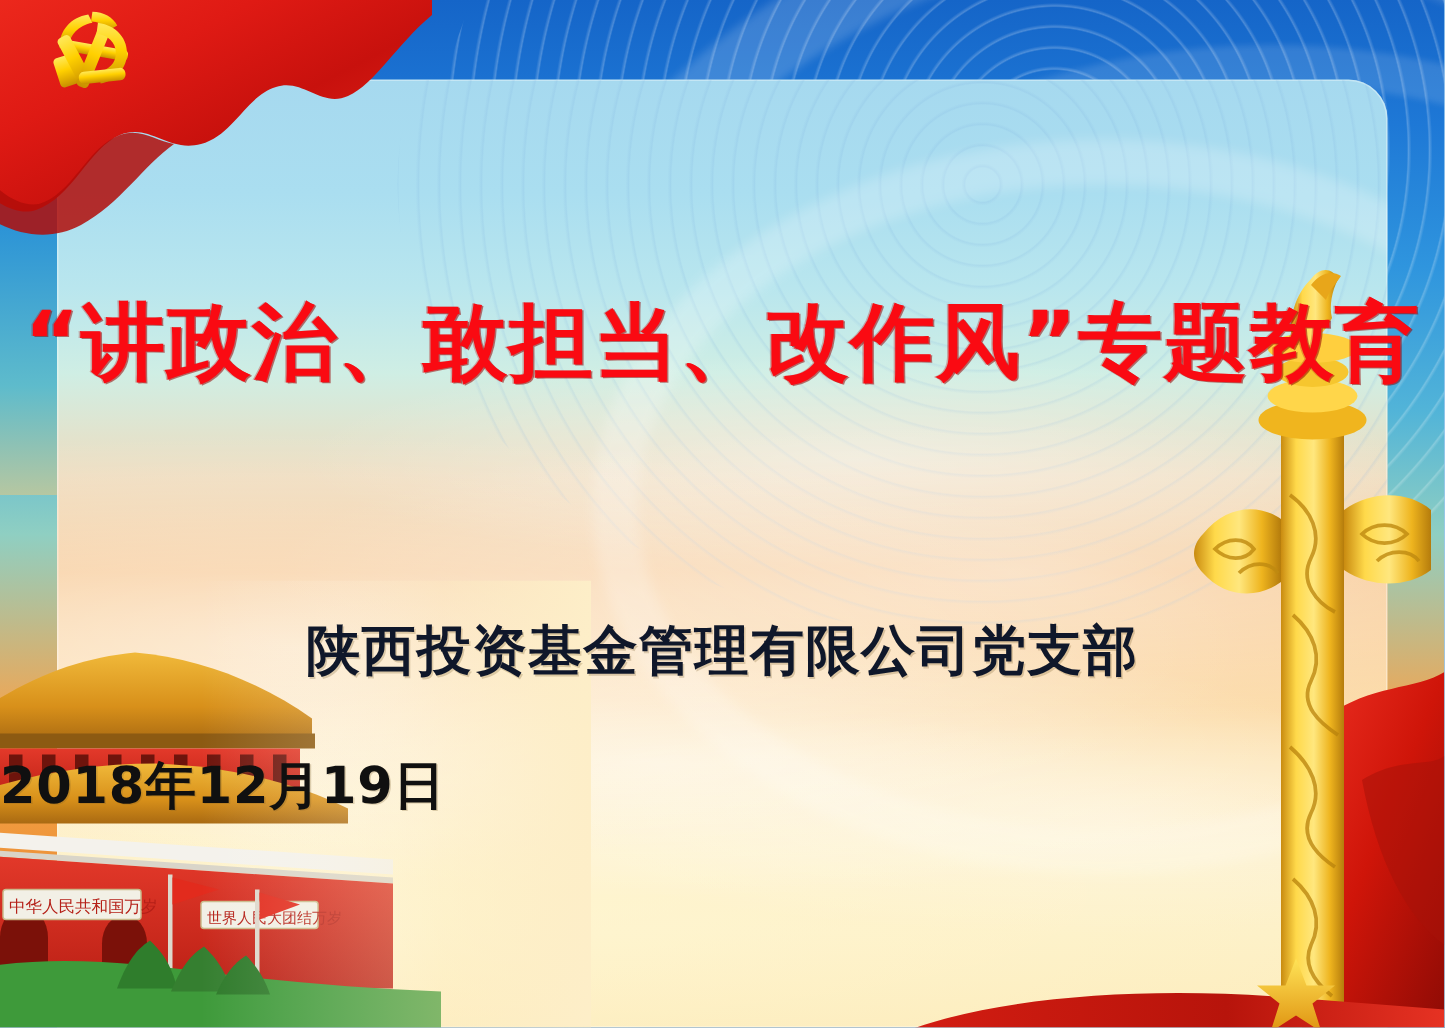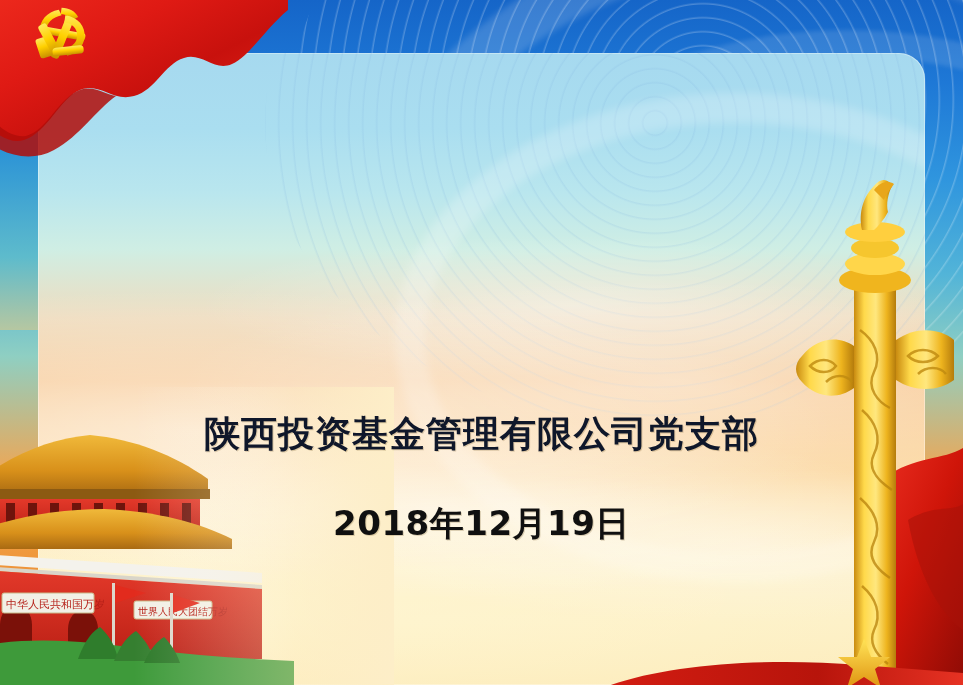--- a/index.html
+++ b/index.html
@@ -219,21 +219,20 @@
     letter-spacing: 1px;
     font-family: "DejaVu Sans", "Liberation Sans", sans-serif;
     text-shadow: 1px 1px 0 rgba(120,90,40,.25);
     white-space: nowrap;
   }
   .date {
     position: absolute;
     left: 0;
     top: 501px;
     width: 963px;
-    text-align: center;
     font-size: 34px;
     font-weight: bold;
     color: #101010;
     letter-spacing: 0.5px;
     font-family: "DejaVu Sans", "Liberation Sans", sans-serif;
     text-shadow: 1px 1px 0 rgba(120,90,40,.25);
     white-space: nowrap;
   }
 </style>
 </head>
@@ -418,18 +417,19 @@
         <stop offset="0%" stop-color="#ffe357"></stop>
         <stop offset="100%" stop-color="#df9310"></stop>
       </linearGradient>
     </defs>
     <path d="M600,90 C660,66 760,58 860,66 L963,74 L963,90 Z" fill="url(#ribG)"></path>
     <g transform="translate(838,40)">
       <polygon points="26,0 33,18 52,18 37,30 43,49 26,38 9,49 15,30 0,18 19,18" fill="url(#starG2)"></polygon>
     </g>
   </svg>
 
+  <div class="title">“讲政治、敢担当、改作风”专题教育</div>
 
   <div class="org">陕西投资基金管理有限公司党支部</div>
 
   <div class="date">2018年12月19日</div>
 
 </div>
 
 </body></html>

